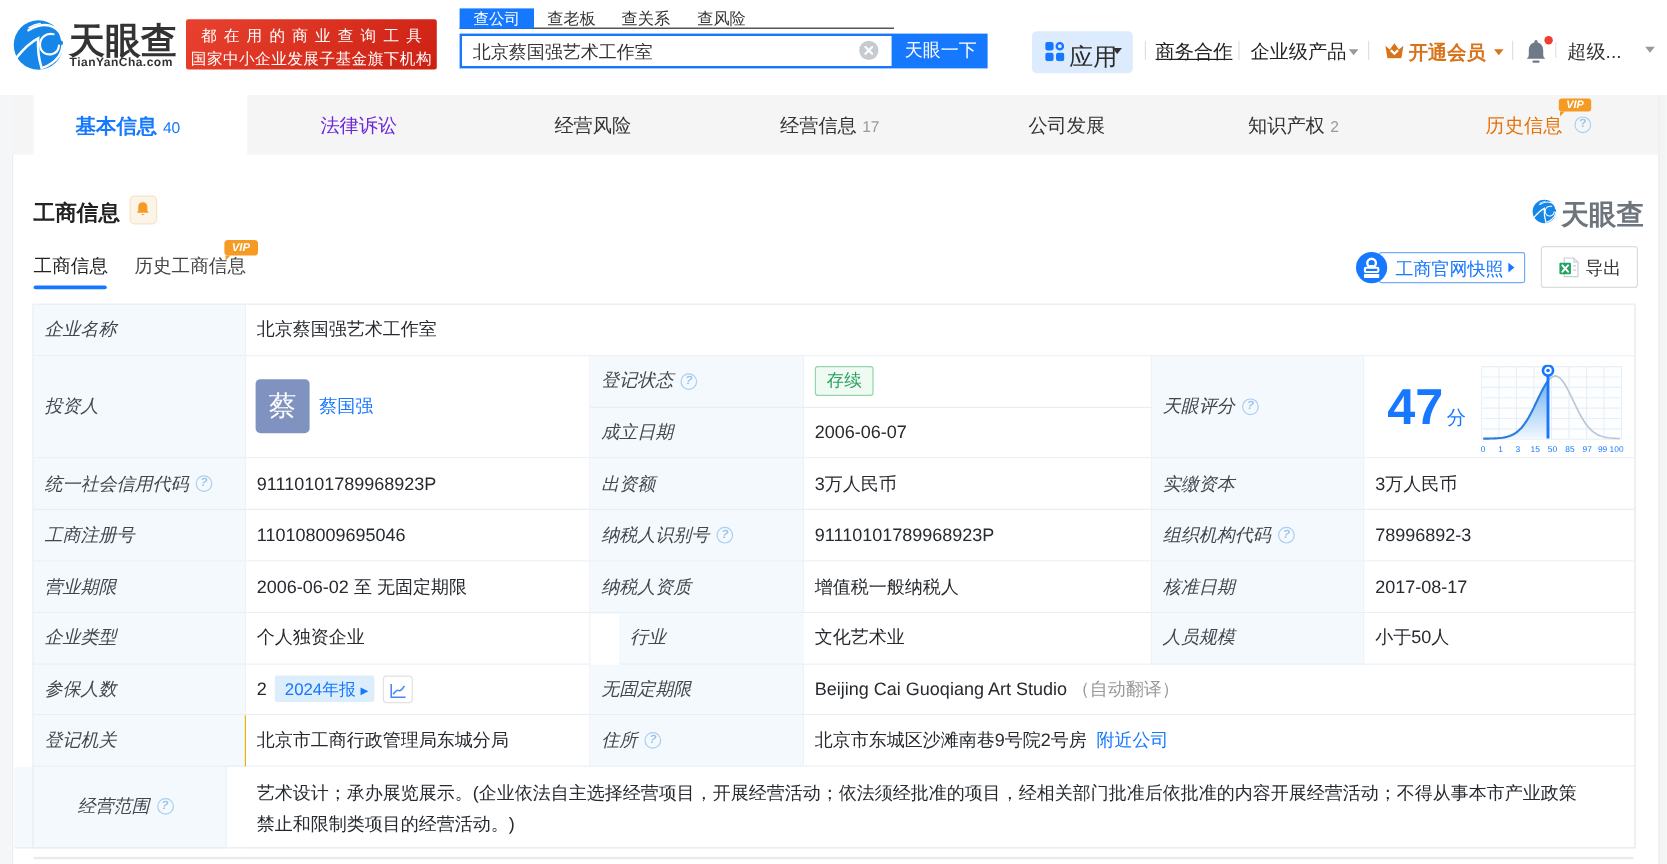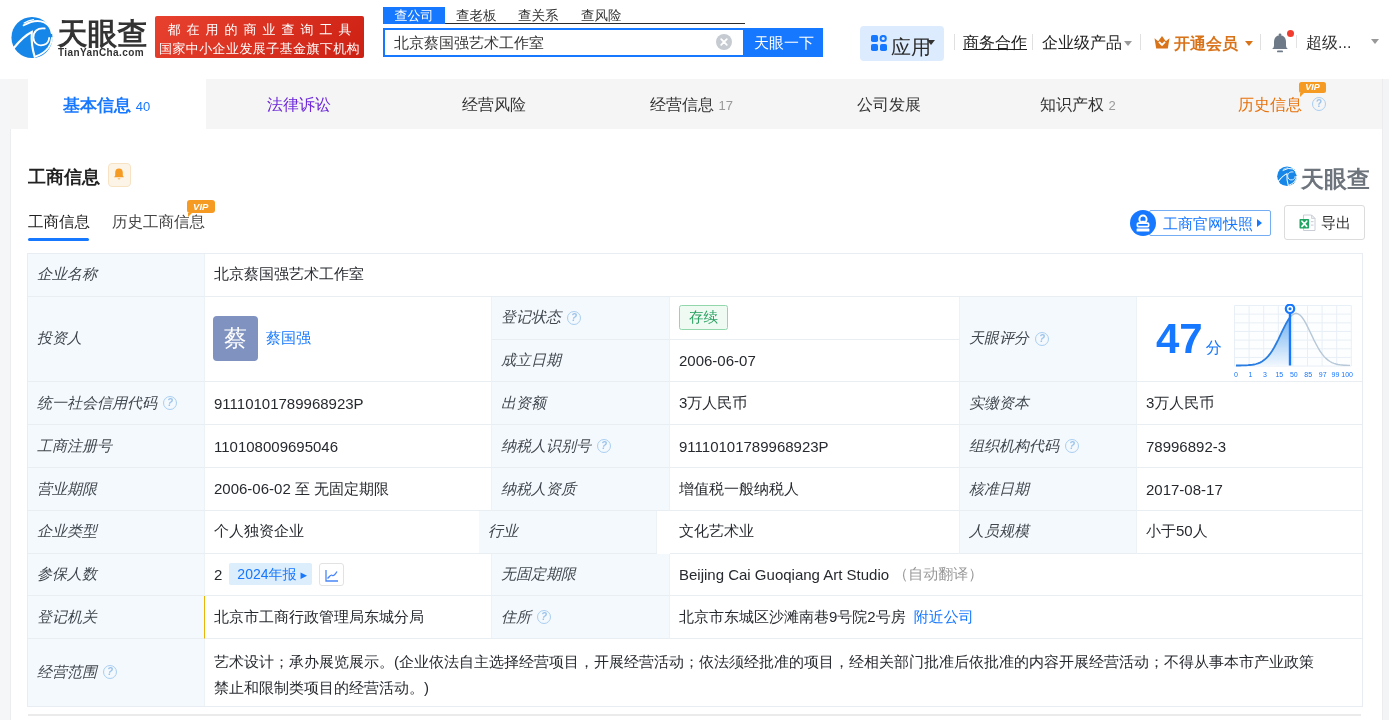--- a/index.html
+++ b/index.html
@@ -226,35 +226,35 @@
     <div class="cell labelcell lbl" style="left:960px;top:425px;width:177px;height:43px;border-bottom:1px solid #e9eef3;border-right:1px solid #edf2f6;">组织机构代码<span class="qm" style="margin-left:6px;">?</span></div>
     <div class="cell valuecell val" style="left:1137px;top:425px;width:226px;height:43px;border-bottom:1px solid #e9eef3;border-right:1px solid #edf2f6;">78996892-3</div>
     <div class="cell labelcell lbl" style="left:28px;top:468px;width:177px;height:43px;border-bottom:1px solid #e9eef3;border-right:1px solid #edf2f6;">营业期限</div>
     <div class="cell valuecell val" style="left:205px;top:468px;width:287px;height:43px;border-bottom:1px solid #e9eef3;border-right:1px solid #edf2f6;">2006-06-02 至 无固定期限</div>
     <div class="cell labelcell lbl" style="left:492px;top:468px;width:178px;height:43px;border-bottom:1px solid #e9eef3;border-right:1px solid #edf2f6;">纳税人资质</div>
     <div class="cell valuecell val" style="left:670px;top:468px;width:290px;height:43px;border-bottom:1px solid #e9eef3;border-right:1px solid #edf2f6;">增值税一般纳税人</div>
     <div class="cell labelcell lbl" style="left:960px;top:468px;width:177px;height:43px;border-bottom:1px solid #e9eef3;border-right:1px solid #edf2f6;">核准日期</div>
     <div class="cell valuecell val" style="left:1137px;top:468px;width:226px;height:43px;border-bottom:1px solid #e9eef3;border-right:1px solid #edf2f6;">2017-08-17</div>
     <div class="cell labelcell lbl" style="left:28px;top:511px;width:177px;height:42.5px;border-bottom:1px solid #e9eef3;border-right:1px solid #edf2f6;">企业类型</div>
     <div class="cell valuecell val" style="left:205px;top:511px;width:287px;height:42.5px;border-bottom:1px solid #e9eef3;border-right:1px solid #edf2f6;text-align:center;">个人独资企业</div>
-    <div class="cell labelcell lbl" style="left:479px;top:511px;width:178px;height:42.5px;border-bottom:1px solid #e9eef3;border-right:1px solid #edf2f6;">行业</div>
+    <div class="cell labelcell lbl" style="left:516px;top:511px;width:178px;height:42.5px;border-bottom:1px solid #e9eef3;border-right:1px solid #edf2f6;">行业</div>
     <div class="cell valuecell val" style="left:670px;top:511px;width:290px;height:42.5px;border-bottom:1px solid #e9eef3;border-right:1px solid #edf2f6;">文化艺术业</div>
     <div class="cell labelcell lbl" style="left:960px;top:511px;width:177px;height:42.5px;border-bottom:1px solid #e9eef3;border-right:1px solid #edf2f6;">人员规模</div>
     <div class="cell valuecell val" style="left:1137px;top:511px;width:226px;height:42.5px;border-bottom:1px solid #e9eef3;border-right:1px solid #edf2f6;">小于50人</div>
     <div class="cell labelcell lbl" style="left:28px;top:553.5px;width:177px;height:42.5px;border-bottom:1px solid #e9eef3;border-right:1px solid #edf2f6;">参保人数</div>
     <div class="cell valuecell val" style="left:205px;top:553.5px;width:287px;height:42.5px;border-bottom:1px solid #e9eef3;border-right:1px solid #edf2f6;">2 <span style="display:inline-block;margin-left:7px;background:#dcedfc;color:#1677ff;font-size:14px;height:22px;line-height:22px;padding:0 5px 0 8px;border-radius:2px;">2024年报 <span style="font-size:8.5px;position:relative;top:-1.5px;">▶</span></span><span style="display:inline-block;margin-left:7px;width:25px;height:23px;border:1px solid #e2e2e2;border-radius:3px;text-align:center;background:#fff;"><svg width="15" height="15" viewBox="0 0 15 15" style="margin-top:4px;">
           <path d="M2 2 L2 13 L14 13" stroke="#4a86f7" stroke-width="1.3" fill="none"></path>
           <path d="M3.5 10.5 C6 8.5 6.5 6 8.5 7.5 C9.5 8.3 11.5 6 13 3.5" stroke="#4a86f7" stroke-width="1.3" fill="none"></path>
         </svg></span></div>
     <div class="cell labelcell lbl" style="left:492px;top:553.5px;width:178px;height:42.5px;border-bottom:1px solid #e9eef3;border-right:1px solid #edf2f6;">无固定期限</div>
     <div class="cell valuecell val" style="left:670px;top:553.5px;width:693px;height:42.5px;border-bottom:1px solid #e9eef3;border-right:1px solid #edf2f6;">Beijing Cai Guoqiang Art Studio <span style="color:#999;margin-left:4px;">（自动翻译）</span></div>
     <div class="cell labelcell lbl" style="left:28px;top:596px;width:177px;height:43px;border-bottom:1px solid #e9eef3;border-right:1px solid #eab308;">登记机关</div>
     <div class="cell valuecell val" style="left:205px;top:596px;width:287px;height:43px;border-bottom:1px solid #e9eef3;border-right:1px solid #edf2f6;">北京市工商行政管理局东城分局</div>
     <div class="cell labelcell lbl" style="left:492px;top:596px;width:178px;height:43px;border-bottom:1px solid #e9eef3;border-right:1px solid #edf2f6;">住所<span class="qm" style="margin-left:6px;">?</span></div>
     <div class="cell valuecell val" style="left:670px;top:596px;width:693px;height:43px;border-bottom:1px solid #e9eef3;border-right:1px solid #edf2f6;">北京市东城区沙滩南巷9号院2号房 <a style="color:#1677ff;margin-left:8px;text-decoration:none;">附近公司</a></div>
-    <div class="cell labelcell lbl" style="left:28px;top:639px;width:177px;height:67.5px;border-bottom:1px solid #e9eef3;border-right:1px solid #edf2f6;">经营范围<span class="qm" style="margin-left:6px;">?</span></div>
+    <div class="cell labelcell lbl" style="left:12px;top:639px;width:177px;height:67.5px;border-bottom:1px solid #e9eef3;border-right:1px solid #edf2f6;justify-content:center;">经营范围<span class="qm" style="margin-left:6px;">?</span></div>
     <div class="cell valuecell val" style="left:205px;top:639px;width:1158px;height:67.5px;border-bottom:1px solid #e9eef3;border-right:1px solid #edf2f6;">
       <div style="line-height:26px;width:1105px;margin-top:5px;">艺术设计；承办展览展示。(企业依法自主选择经营项目，开展经营活动；依法须经批准的项目，经相关部门批准后依批准的内容开展经营活动；不得从事本市产业政策禁止和限制类项目的经营活动。)</div>
     </div>
     <div class="abs" style="left:27px;top:252.5px;width:1336px;height:454px;border:1px solid #e7edf3;pointer-events:none;"></div>
   </div>
 
 <div class="abs" style="left:28px;top:714px;width:1333px;height:2px;background:#ebebeb;"></div>
 
 </body></html>

